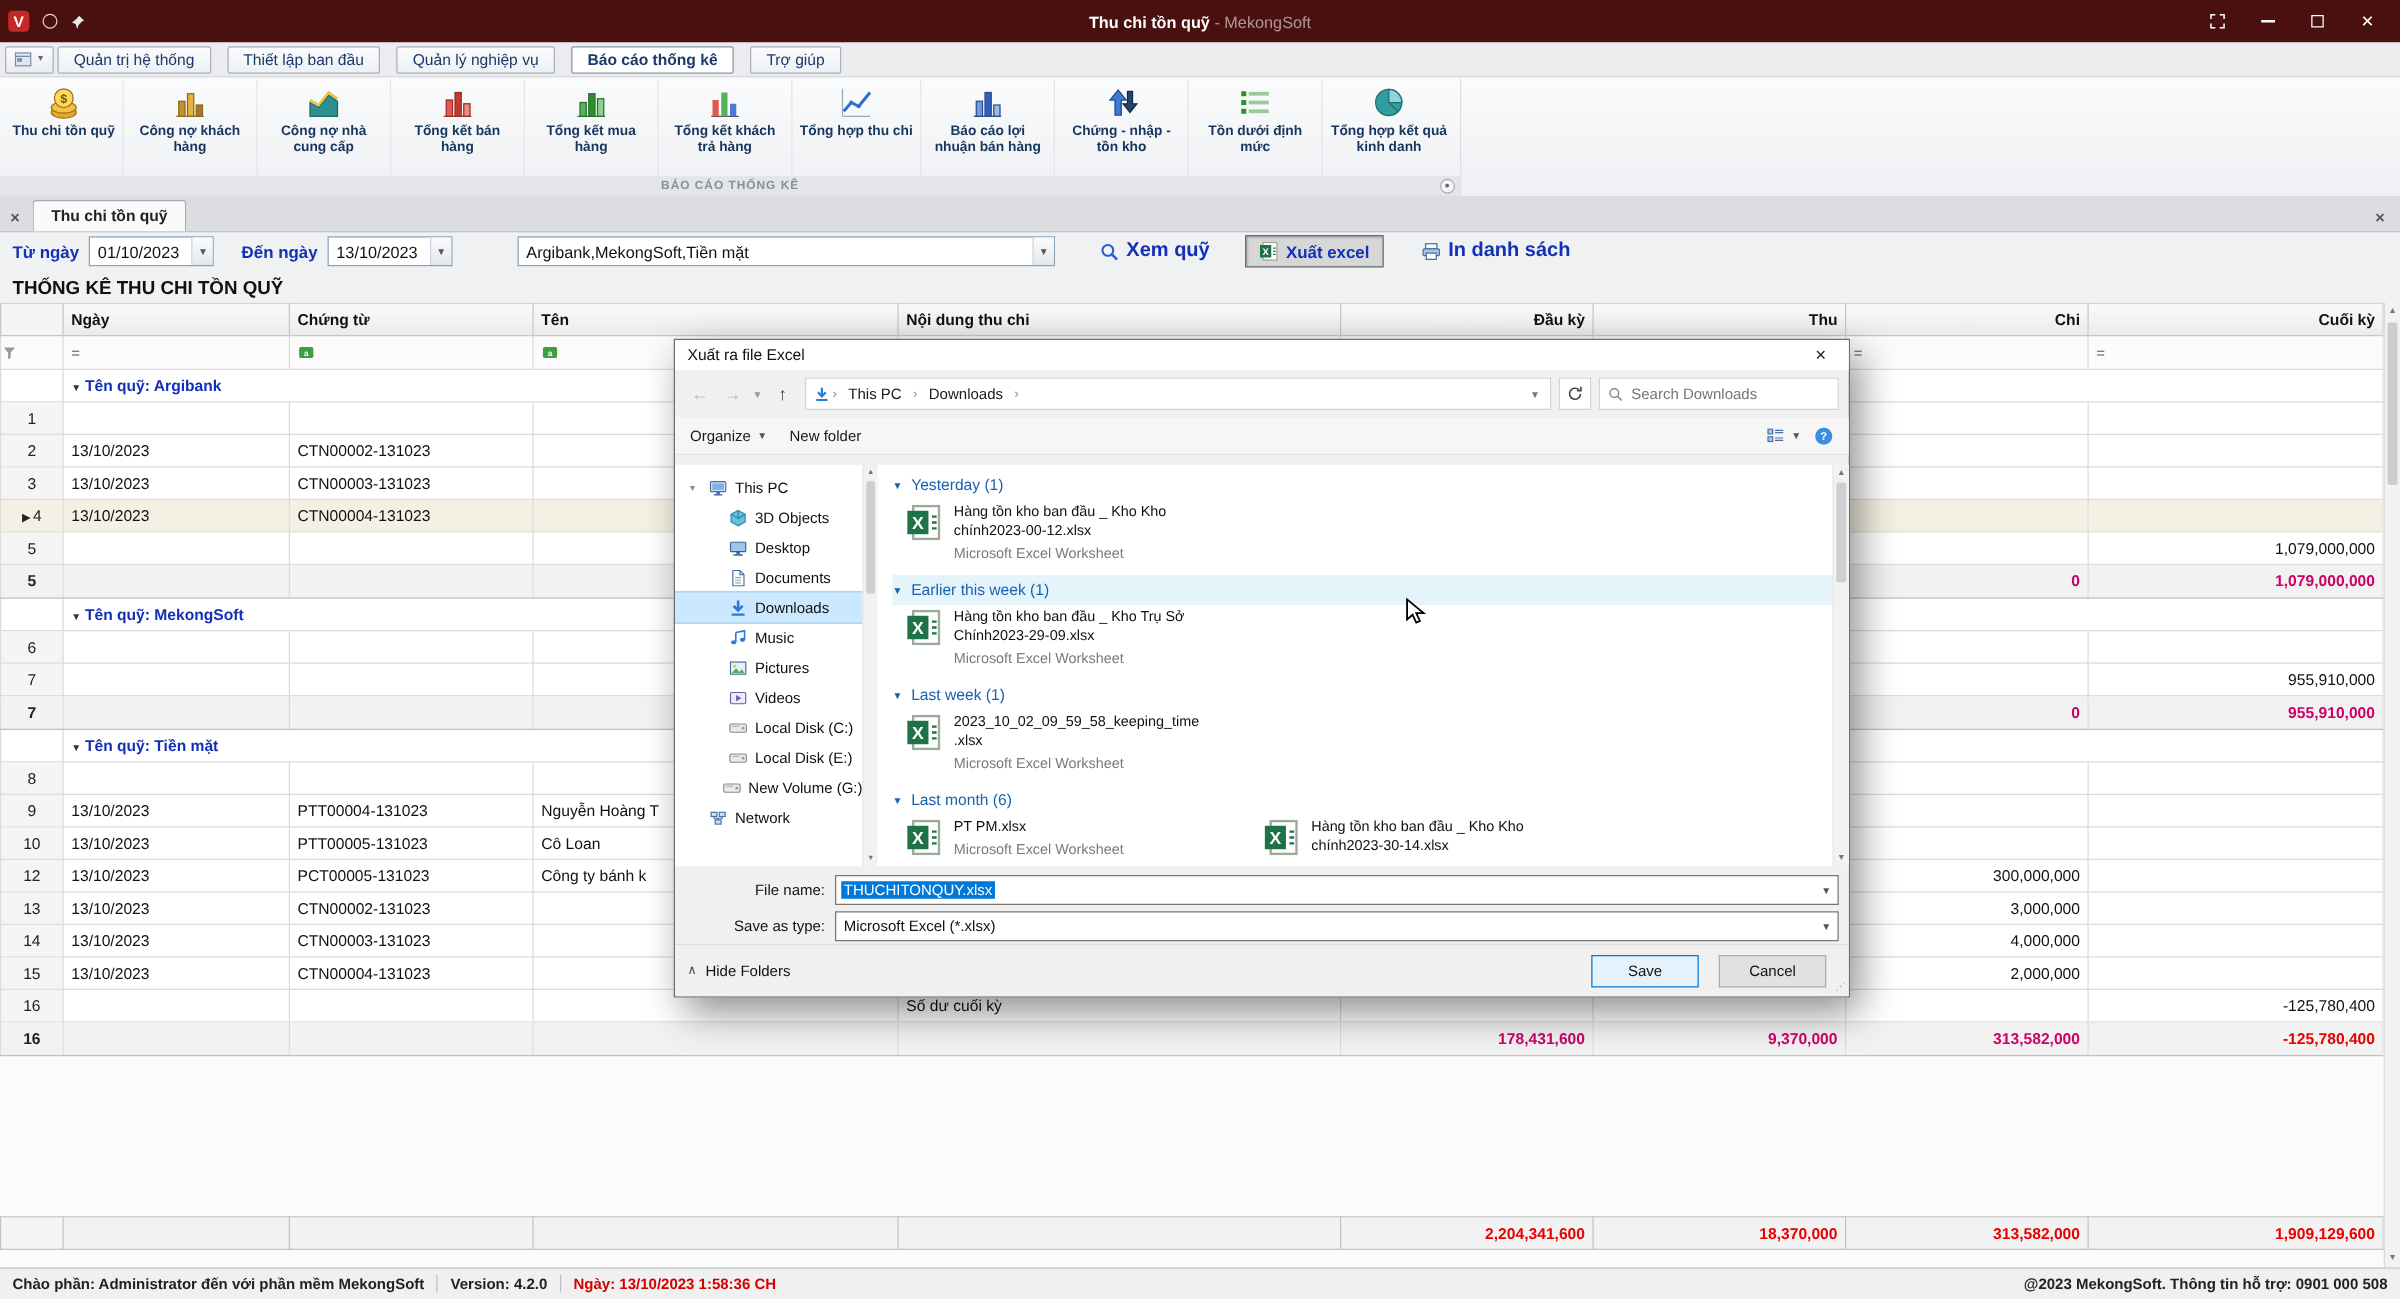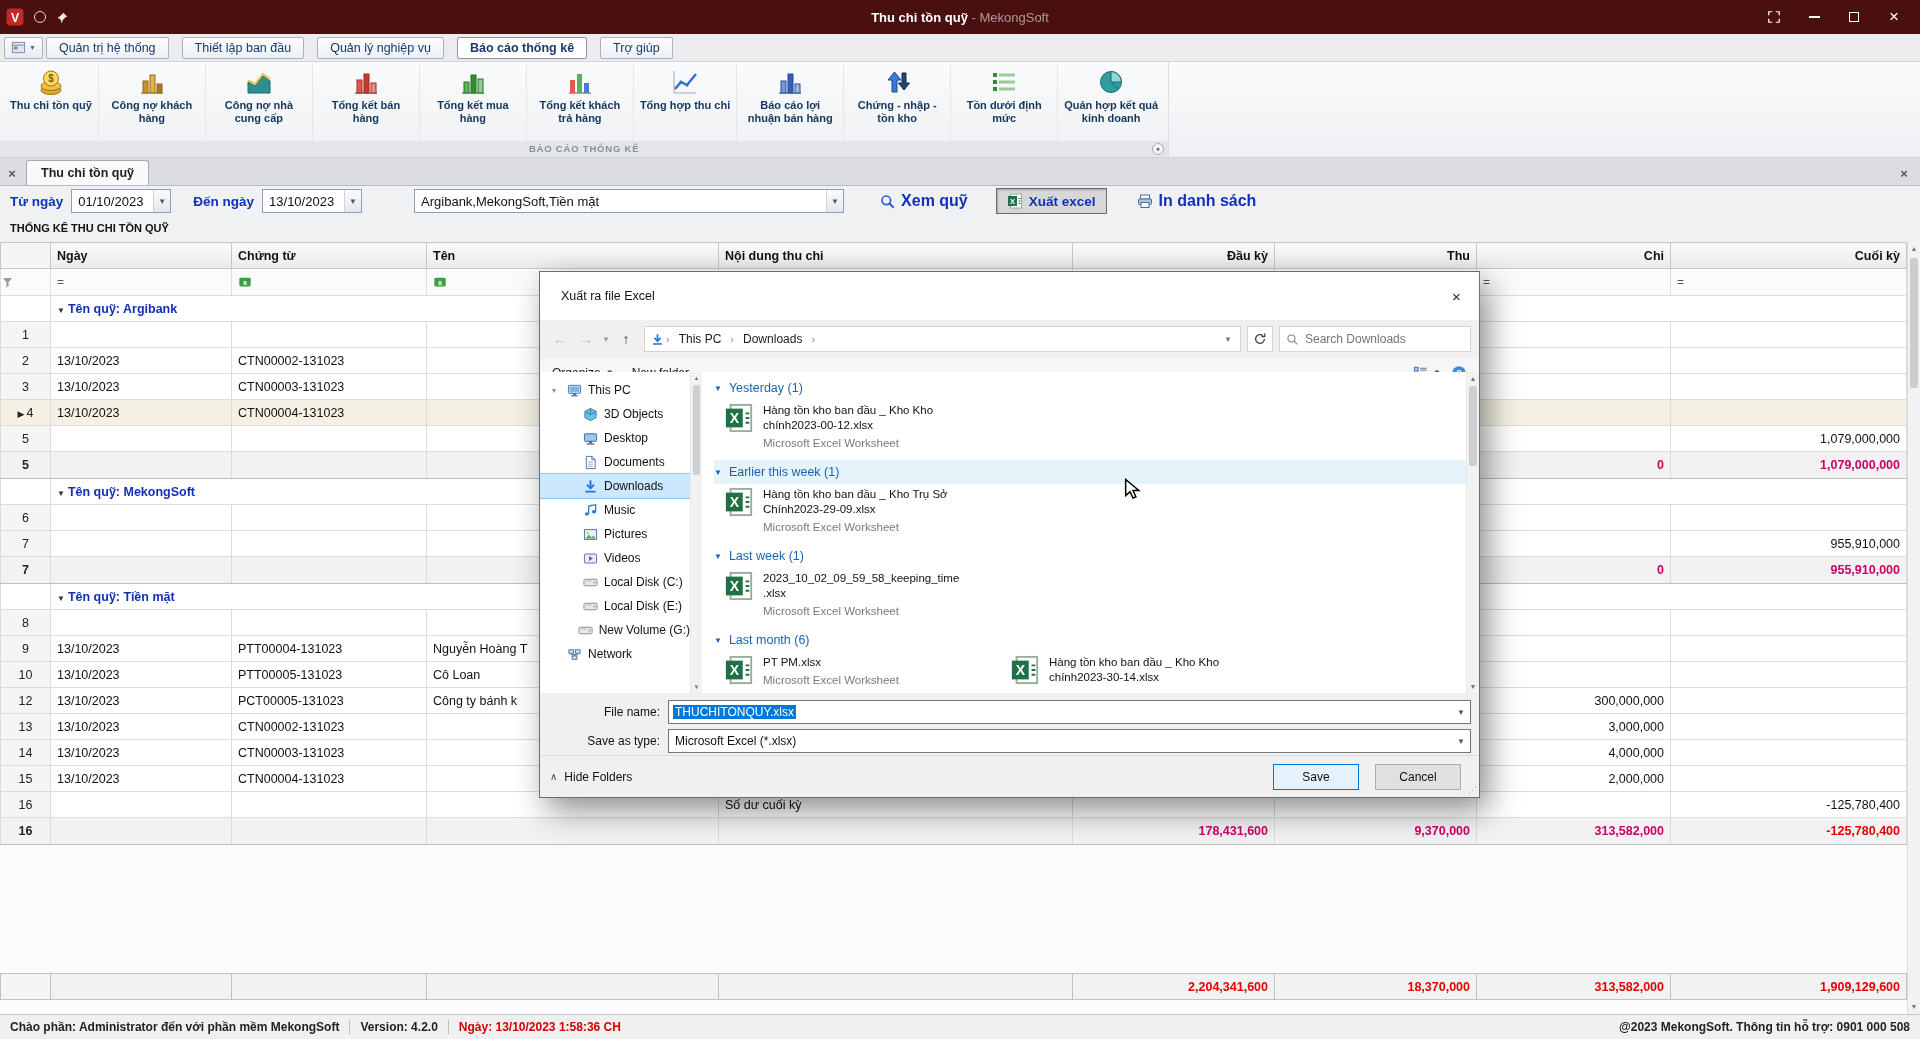--- a/index.html
+++ b/index.html
@@ -39,21 +39,21 @@
 
 .filterbar{position:absolute;left:0;top:186px;width:1920px;height:30px;background:#f0f1f3;display:flex;align-items:center;padding:0 10px;gap:8px}
 .flabel-blue{color:#1330b8;font-weight:bold;font-size:13.5px}
 .combo{height:24px;background:#fff;border:1px solid #8aa0b8;display:flex;align-items:center;font-size:13px;position:relative;padding:0 20px 0 6px}
 .combo .chev{position:absolute;right:0;top:0;width:17px;height:22px;border-left:1px solid #c8d4e0;background:linear-gradient(#fafbfc,#e4e8ee);color:#556;font-size:8px;display:flex;align-items:center;justify-content:center}
 .combo.date{width:100px}
 .combo.funds{width:430px;margin-left:44px}
 .linkbtn{display:flex;align-items:center;gap:6px;color:#1330b8;font-weight:bold;font-size:16px;padding:0 8px}
 .pressedbtn{display:flex;align-items:center;gap:6px;color:#1330b8;font-weight:bold;font-size:13.5px;border:1px solid #6d6d6d;background:#d7d7d7;box-shadow:inset 1px 1px 2px rgba(0,0,0,.25);padding:2px 10px;height:26px}
 
-.rpt-title{position:absolute;left:0;top:216px;width:1920px;height:26px;font-size:11px;font-weight:bold;padding:6px 0 0 10px;background:#f0f1f3}
+.rpt-title{position:absolute;left:0;top:216px;width:1920px;height:26px;font-size:15px;font-weight:bold;padding:6px 0 0 10px;background:#f0f1f3}
 
 .gridarea{position:absolute;left:0;top:242px;right:13px;bottom:25px;background:#fbfbfb;overflow:hidden}
 table.grid{border-collapse:collapse;width:100%;table-layout:fixed;background:#fff}
 .grid th,.grid td{border:1px solid #dcdcdc;height:26px;font-size:12.5px;padding:0 6px;overflow:hidden;white-space:nowrap;font-weight:normal}
 .grid th{background:linear-gradient(#fafafa,#ebebeb);font-weight:bold;text-align:left;border-color:#c6c6c6}
 .grid th.num,.grid td.num{text-align:right}
 .grid .gut{width:50px;text-align:center;background:#f5f5f5;padding:0;color:#222}
 .grid tr.frow td{background:#fbfbfb;color:#666;height:27px}
 .grid tr.frow td .feq{color:#555;font-size:12px}
 .grid tr.grp td{color:#1330b8;font-weight:bold;background:#fff}
@@ -71,21 +71,21 @@
 .vsb .ardn{position:absolute;bottom:0;left:0;right:0}
 .vsb .th{position:absolute;top:16px;left:2px;right:2px;height:130px;background:#cdcdcf;border-radius:2px}
 
 .statusbar{position:absolute;left:0;bottom:0;width:1920px;height:25px;background:#f0f0f1;border-top:1px solid #c6c8cc;display:flex;align-items:center;padding:0 10px;gap:10px;font-size:12px}
 .sb-div{width:1px;height:14px;background:#c0c0c4}
 .sb-b{font-weight:bold;color:#222}
 .sb-date{font-weight:bold;color:#d40000}
 .sb-right{margin-left:auto;font-weight:bold;color:#222}
 
 .dialog{position:absolute;left:539px;top:271px;width:941px;height:527px;background:#f0f0f0;border:1px solid #6e6e6e;box-shadow:8px 12px 30px rgba(0,0,0,.45);z-index:50;font-size:12px}
-.dtitle{height:48px;background:#fff;display:flex;align-items:center;padding-left:21px;font-size:12.5px;color:#111}
+.dtitle{height:24px;background:#fff;display:flex;align-items:center;padding-left:10px;font-size:12.5px;color:#111}
 .dclose{margin-left:auto;width:45px;height:32px;display:flex;align-items:center;justify-content:center;font-size:15px;color:#222}
 .dnav{height:38px;display:flex;align-items:center;padding:0 8px;gap:2px}
 .navbtn{width:24px;height:24px;display:flex;align-items:center;justify-content:center;font-size:14px;color:#b9b9b9}
 .navbtn.en{color:#3a3a3a}
 .navchev{font-size:8px;color:#999;width:12px;text-align:center}
 .addr{flex:1;height:26px;background:#fff;border:1px solid #d4d4d4;display:flex;align-items:center;padding:0 6px;margin:0 4px;gap:2px}
 .bcitem{padding:0 7px;color:#1a1a1a;line-height:24px}
 .bcsep{color:#8a8a8a;font-size:11px}
 .addrchev{margin-left:auto;font-size:8px;color:#777;padding-right:2px}
 .refreshbtn{width:26px;height:26px;border:1px solid #d4d4d4;background:#fff;display:flex;align-items:center;justify-content:center}
@@ -305,21 +305,21 @@
           <span class="rlbl">Tồn dưới định mức</span>
         </span>
         <span class="rbtn">
           <span>
             <svg width="28" height="28" viewBox="0 0 28 28" xmlns="http://www.w3.org/2000/svg">
               <circle cx="14" cy="14" r="10.5" fill="#2f9e9e" stroke="#1f6e6e"></circle>
               <path d="M14 14V3.5A10.5 10.5 0 0 1 24.5 14z" fill="#8fd6d6" stroke="#1f6e6e"></path>
               <path d="M14 14l7.5 7.3" stroke="#1f6e6e"></path>
             </svg>
           </span>
-          <span class="rlbl">Quản hợp kết quả kinh doanh</span>
+          <span class="rlbl">Tổng hợp kết quả kinh danh</span>
         </span>
       </div>
     <div class="rcaption"><span>BÁO CÁO THỐNG KÊ</span><span class="rlauncher">●</span></div>
   </div>
 </div>
 
 <div class="docstrip">
   <span class="dxclose">×</span>
   <span class="doctab">Thu chi tồn quỹ</span>
   <span class="dxclose right">×</span>

